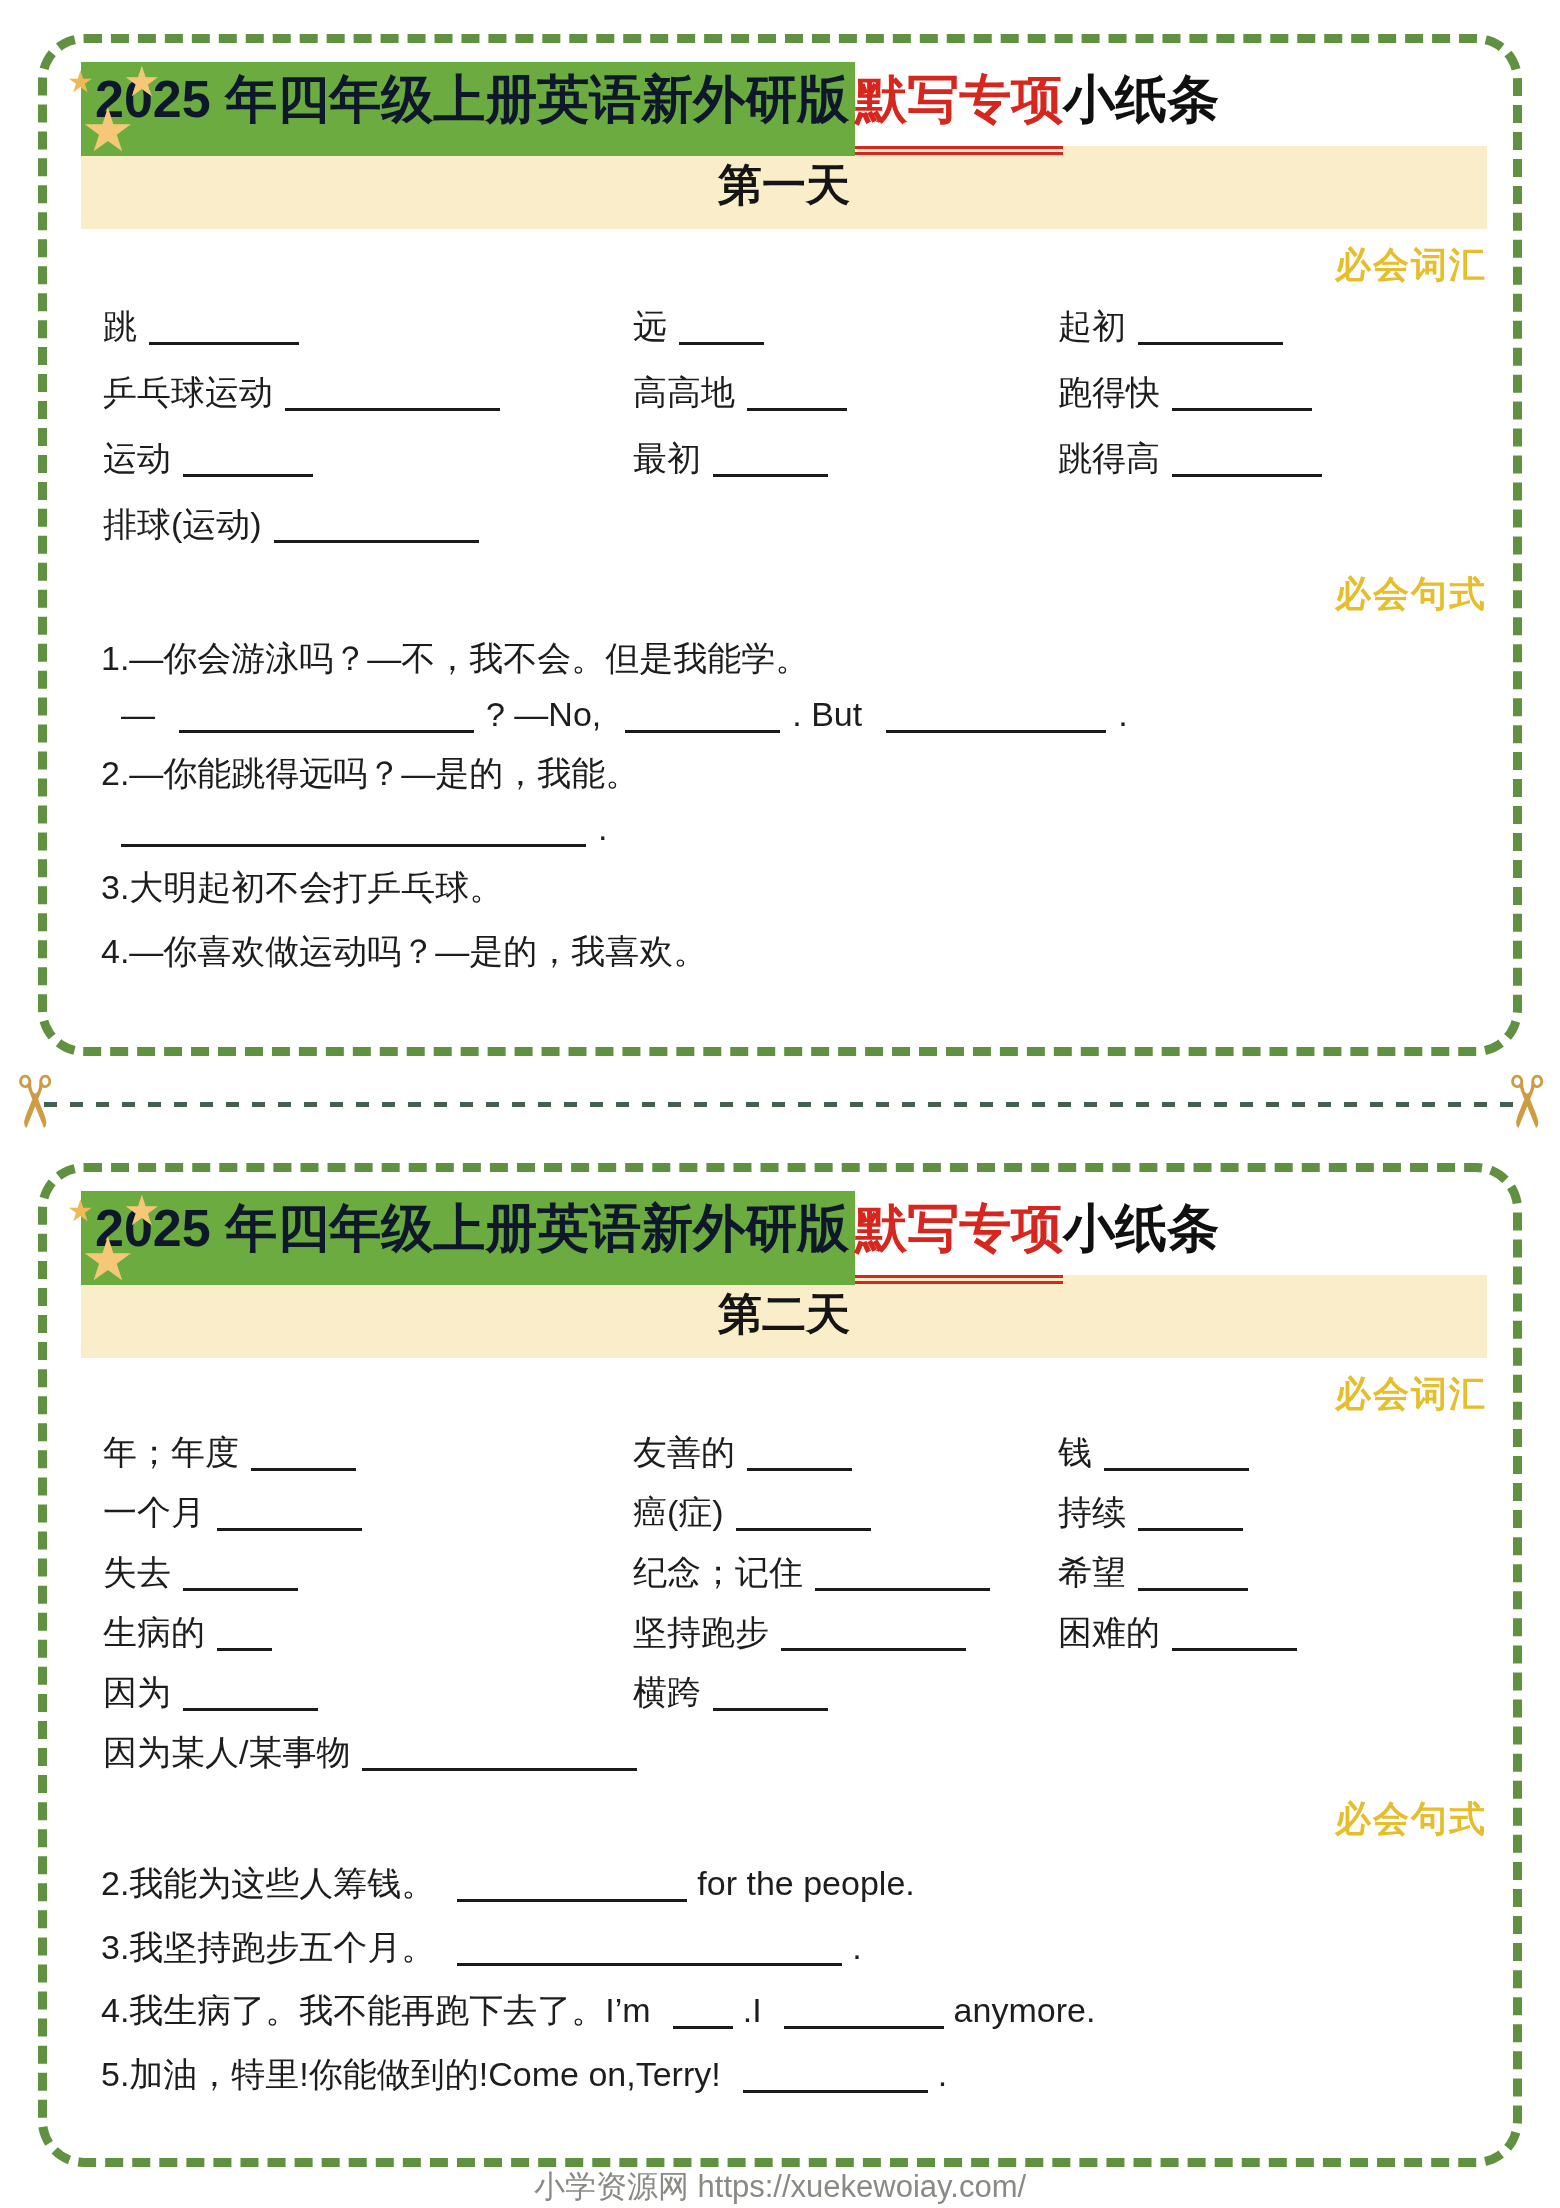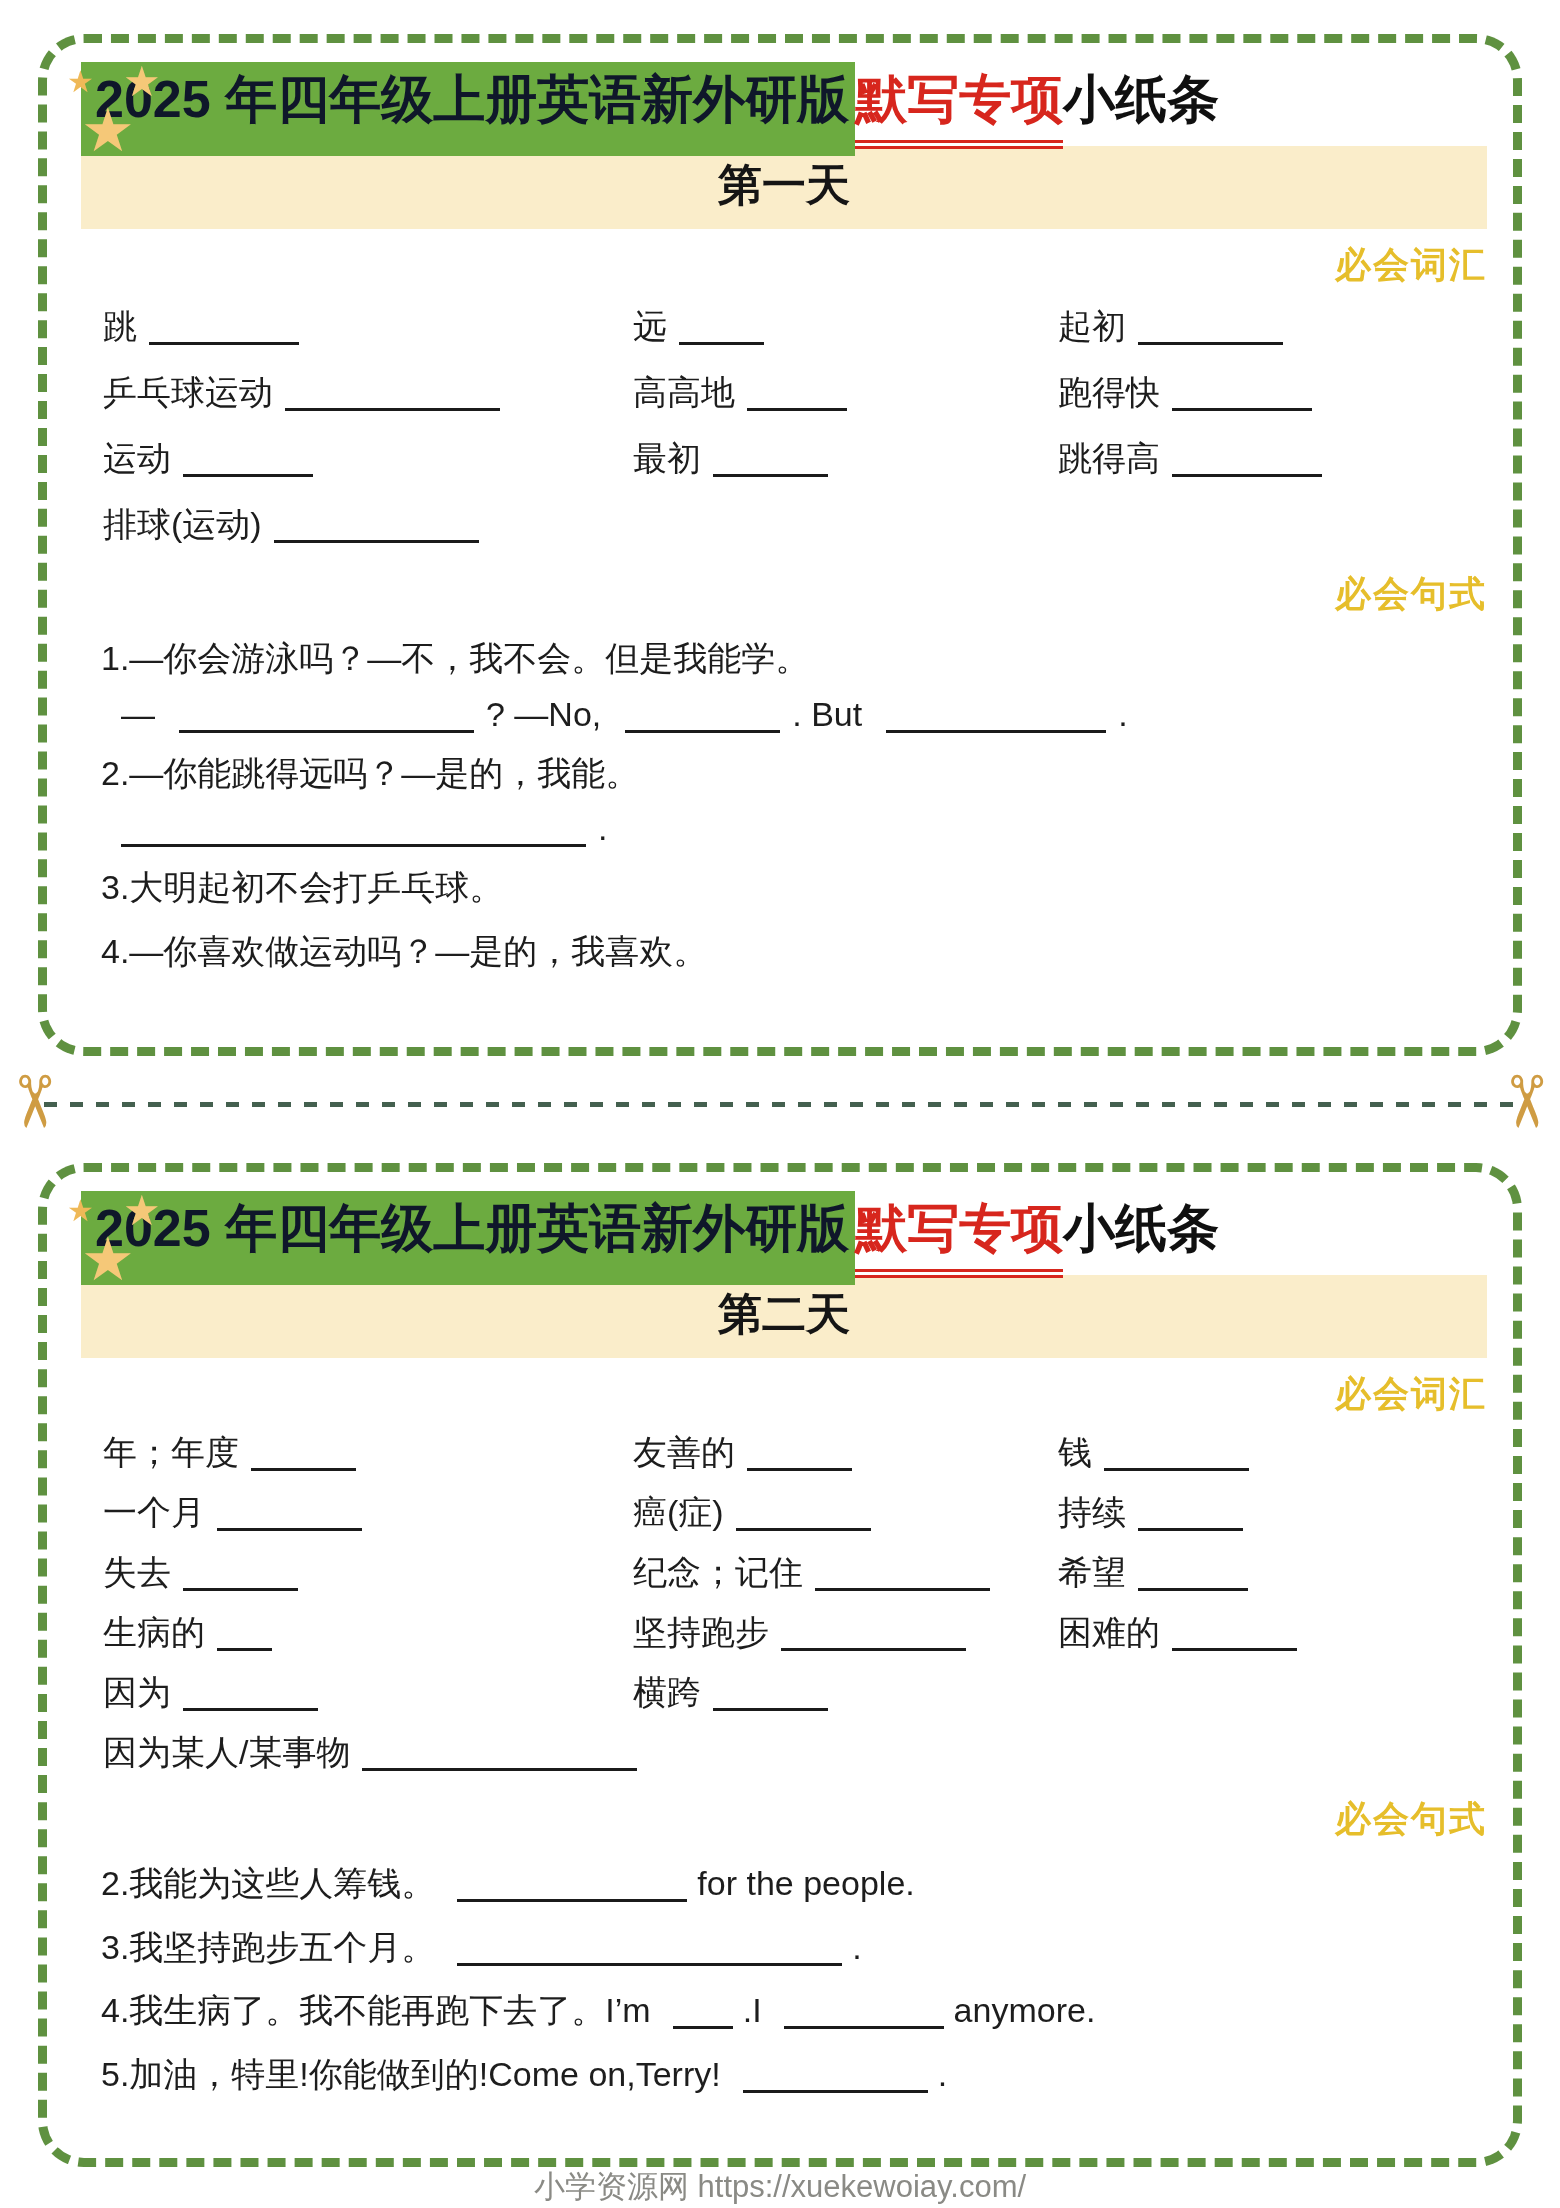--- a/index.html
+++ b/index.html
@@ -18,21 +18,21 @@
 
   
   .star{position:absolute;color:#f5c878;line-height:1;z-index:2;}
   .star.s-small{left:20px;top:24px;font-size:30px;color:#efb958;}
   .star.s-mid{left:76px;top:18px;font-size:42px;}
   .star.s-big{left:34px;top:58px;font-size:60px;}
 
   
   .title{margin:0;font-size:52px;font-weight:bold;white-space:nowrap;line-height:1.25;}
   .title-green{background:#6cab40;color:#0f172a;padding:8px 6px 28px 14px;}
-  .title-red{color:#d7261d;border-bottom:9px double #d7261d;padding-bottom:12px;}
+  .title-red{color:#d7261d;border-bottom:9px double #d7261d;padding-bottom:18px;}
   .title-black{color:#101010;}
 
   
   .banner{
     margin-top:14px;background:#faedca;text-align:center;
     font-size:44px;font-weight:bold;color:#151515;padding:10px 0 14px 0;
   }
 
   
   .sec-label{color:#e6be2b;font-size:36px;font-weight:bold;margin:12px 0 4px 0;letter-spacing:2px;text-align:right;}

